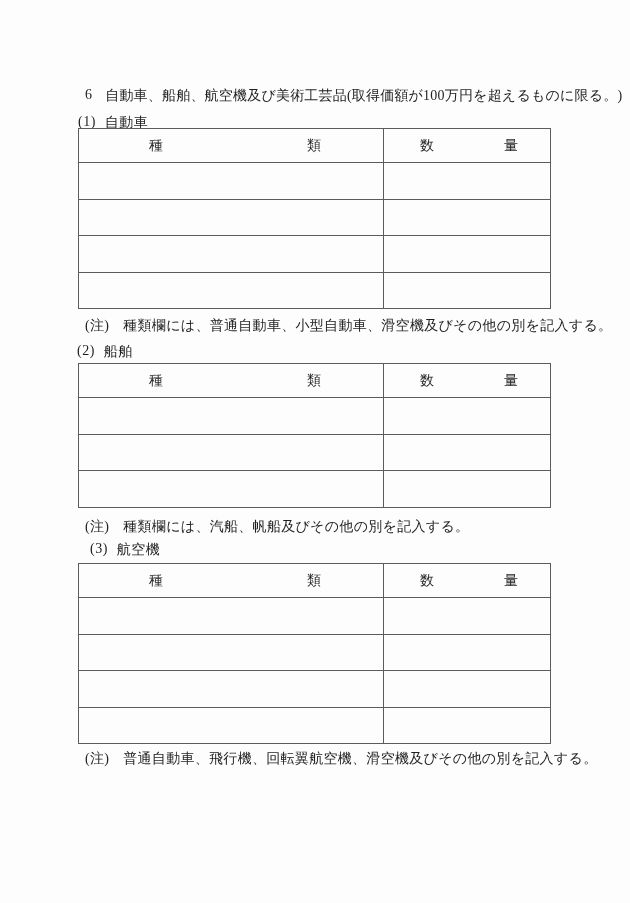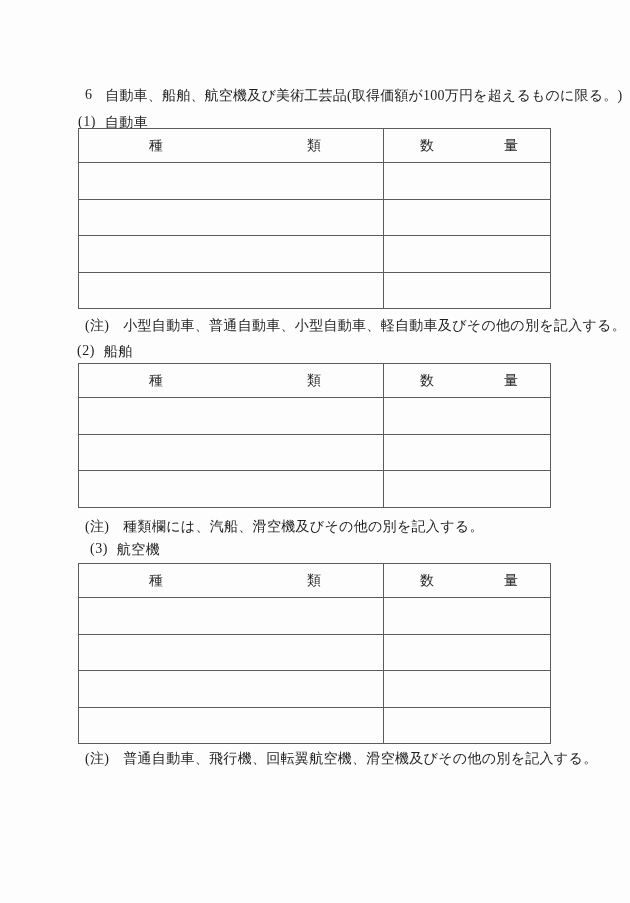--- a/index.html
+++ b/index.html
@@ -129,21 +129,21 @@
         </div>
         <div class="t-row">
           <div class="c1"></div>
           <div class="c2"></div>
         </div>
       </div>
   </div>
 
   <div class="abs note note-1">
     <span class="n-lbl">(注)</span>
-    <span>小型自動車、普通自動車、小型自動車、軽自動車及びその他の別を記入する。</span>
+    <span>種類欄には、普通自動車、小型自動車、滑空機及びその他の別を記入する。</span>
   </div>
 
   <div class="abs sub-heading sh-2">
     <span class="lbl">(2)</span>
     <span>船舶</span>
   </div>
 
   <div class="abs doc-table tbl-2">
     <div class="t-head">
       <div class="c1">
@@ -166,21 +166,21 @@
         </div>
         <div class="t-row">
           <div class="c1"></div>
           <div class="c2"></div>
         </div>
       </div>
   </div>
 
   <div class="abs note note-2">
     <span class="n-lbl">(注)</span>
-    <span>種類欄には、汽船、滑空機及びその他の別を記入する。</span>
+    <span>種類欄には、汽船、帆船及びその他の別を記入する。</span>
   </div>
 
   <div class="abs sub-heading sh-3">
     <span class="lbl">(3)</span>
     <span>航空機</span>
   </div>
 
   <div class="abs doc-table tbl-3">
     <div class="t-head">
       <div class="c1">

